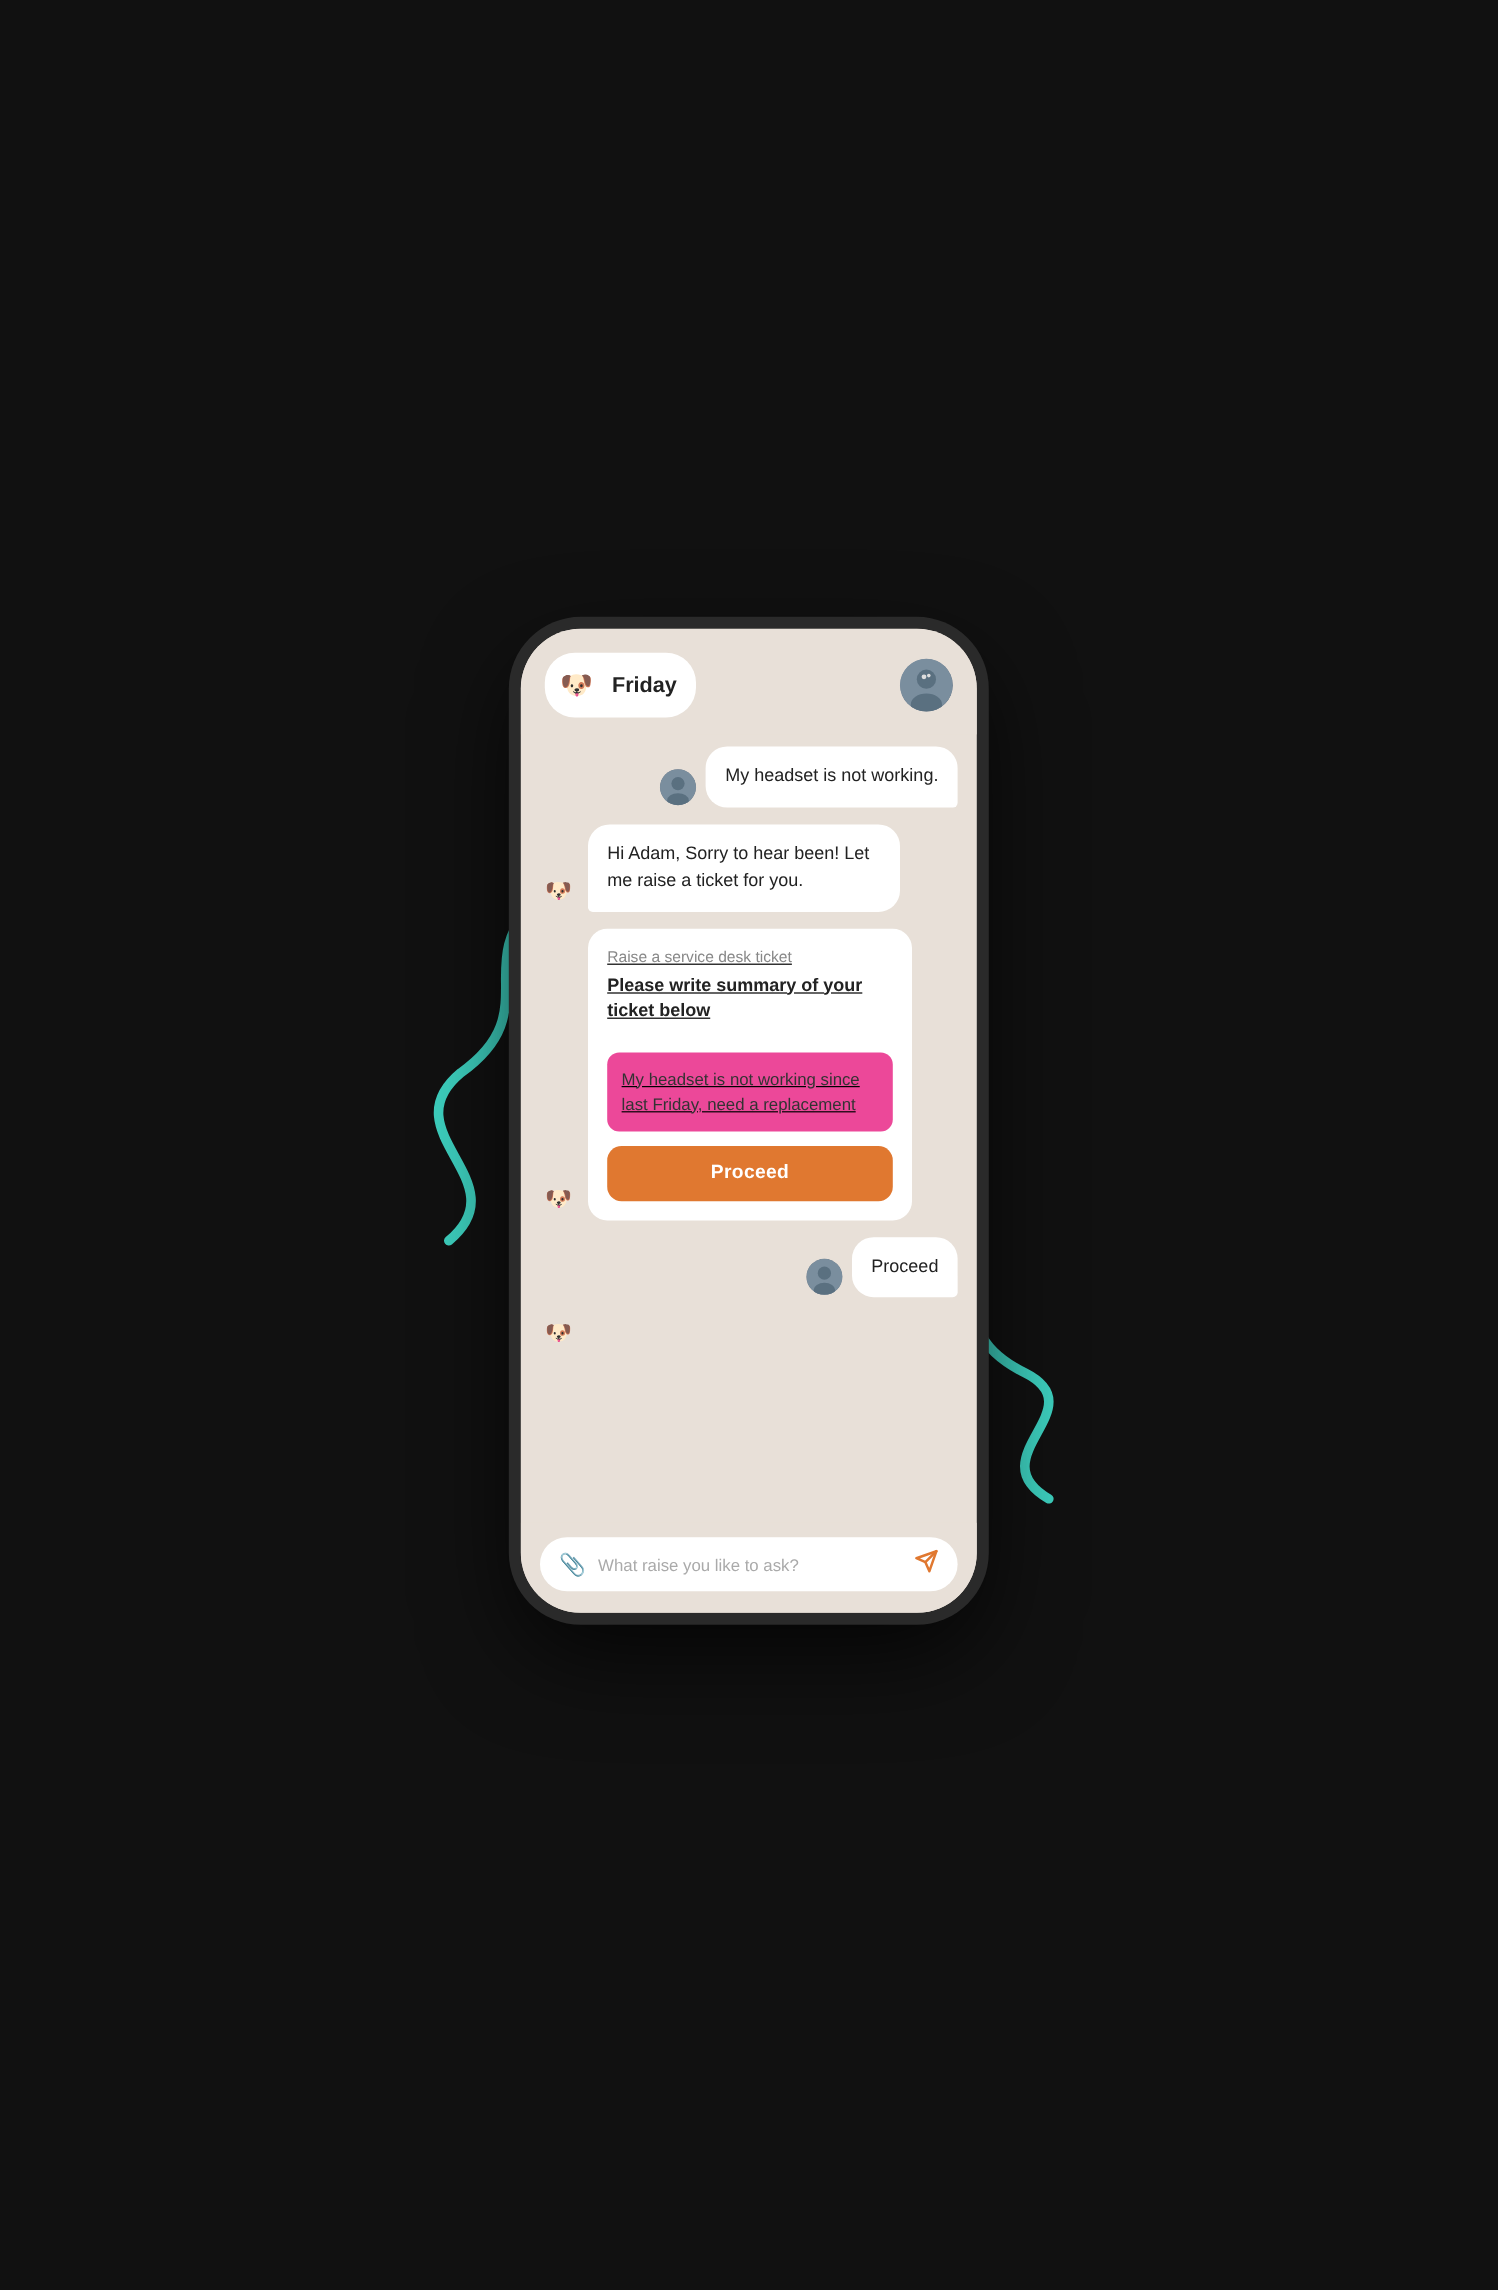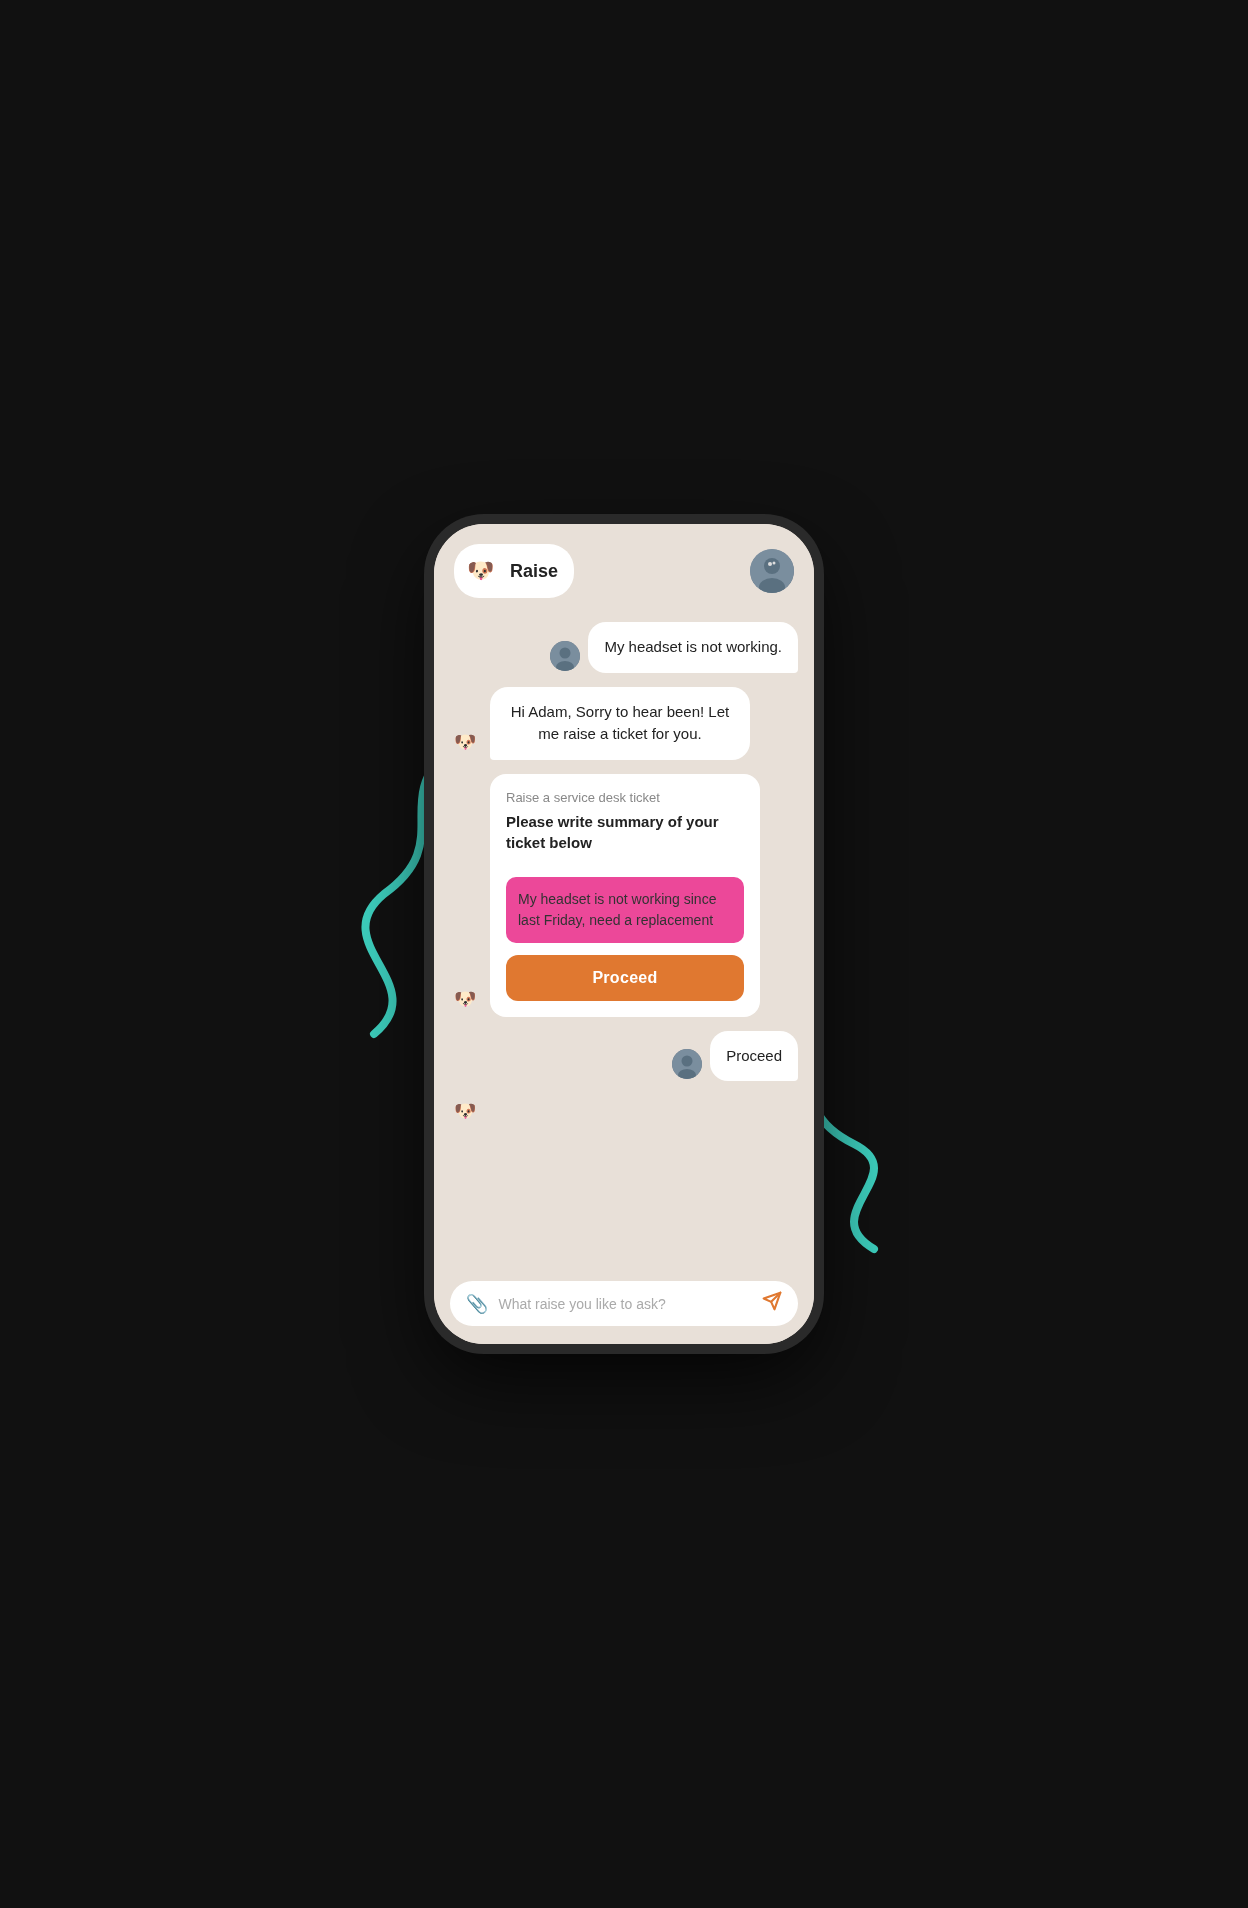--- a/index.html
+++ b/index.html
@@ -140,38 +140,38 @@
     }
 
     .bubble {
       background: #fff;
       border-radius: 18px;
       padding: 14px 16px;
       max-width: 260px;
       color: #222;
       font-size: 15px;
       line-height: 1.5;
-      text-align: center;
     }
 
     .bubble.user-bubble {
       background: #fff;
       border-radius: 18px 18px 4px 18px;
     }
 
     .bubble.bot-bubble {
       border-radius: 18px 18px 18px 4px;
     }
 
     
     .card-bubble {
       background: #fff;
       border-radius: 16px;
       padding: 16px;
       max-width: 270px;
+      text-decoration: underline;
     }
 
     .card-label {
       font-size: 13px;
       color: #888;
       margin-bottom: 6px;
     }
 
     .card-title {
       font-size: 15px;
@@ -257,21 +257,21 @@
 
   <svg class="squiggle-right" viewBox="0 0 130 250" fill="none" xmlns="http://www.w3.org/2000/svg">
     <path d="M20 10 C80 50, 10 100, 90 140 C150 170, 50 210, 110 245" stroke="#3dcfbe" stroke-width="8" stroke-linecap="round" fill="none"></path>
   </svg>
 
   <div class="phone">
 
     <div class="chat-header">
       <div class="header-left">
         <div class="bot-avatar-header">🐶</div>
-        <span class="header-name">Raise</span>
+        <span class="header-name">Friday</span>
       </div>
       <div class="face-circle-lg">
         <svg viewBox="0 0 44 44" xmlns="http://www.w3.org/2000/svg">
           <circle cx="22" cy="22" r="22" fill="#7a8e9e"></circle>
           <circle cx="22" cy="17" r="8" fill="#5a7080"></circle>
           <ellipse cx="22" cy="38" rx="13" ry="9" fill="#5a7080"></ellipse>
           <circle cx="20" cy="15" r="2" fill="#ddd"></circle>
           <circle cx="24" cy="14" r="1.5" fill="#ddd"></circle>
         </svg>
       </div>

